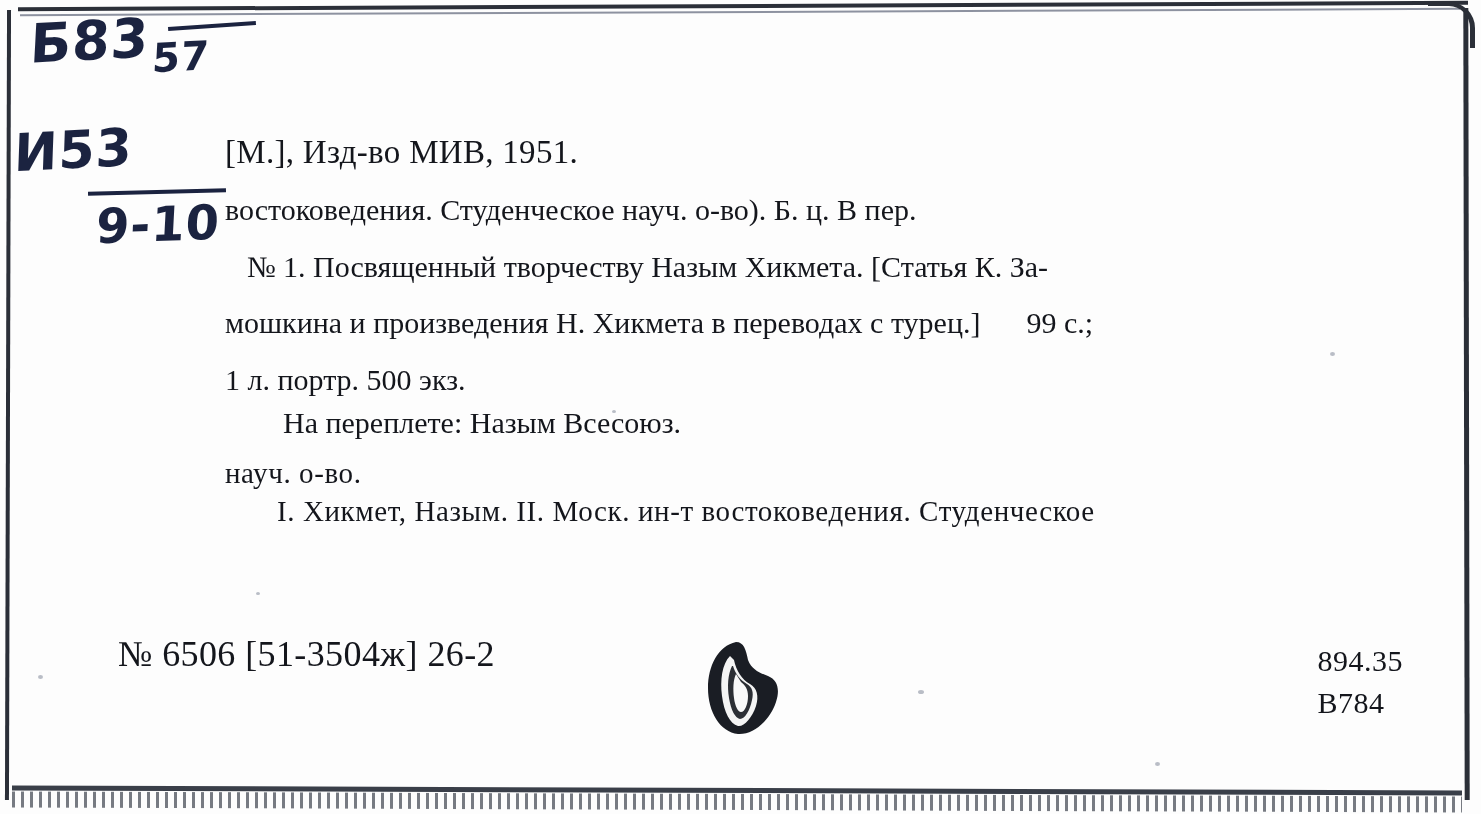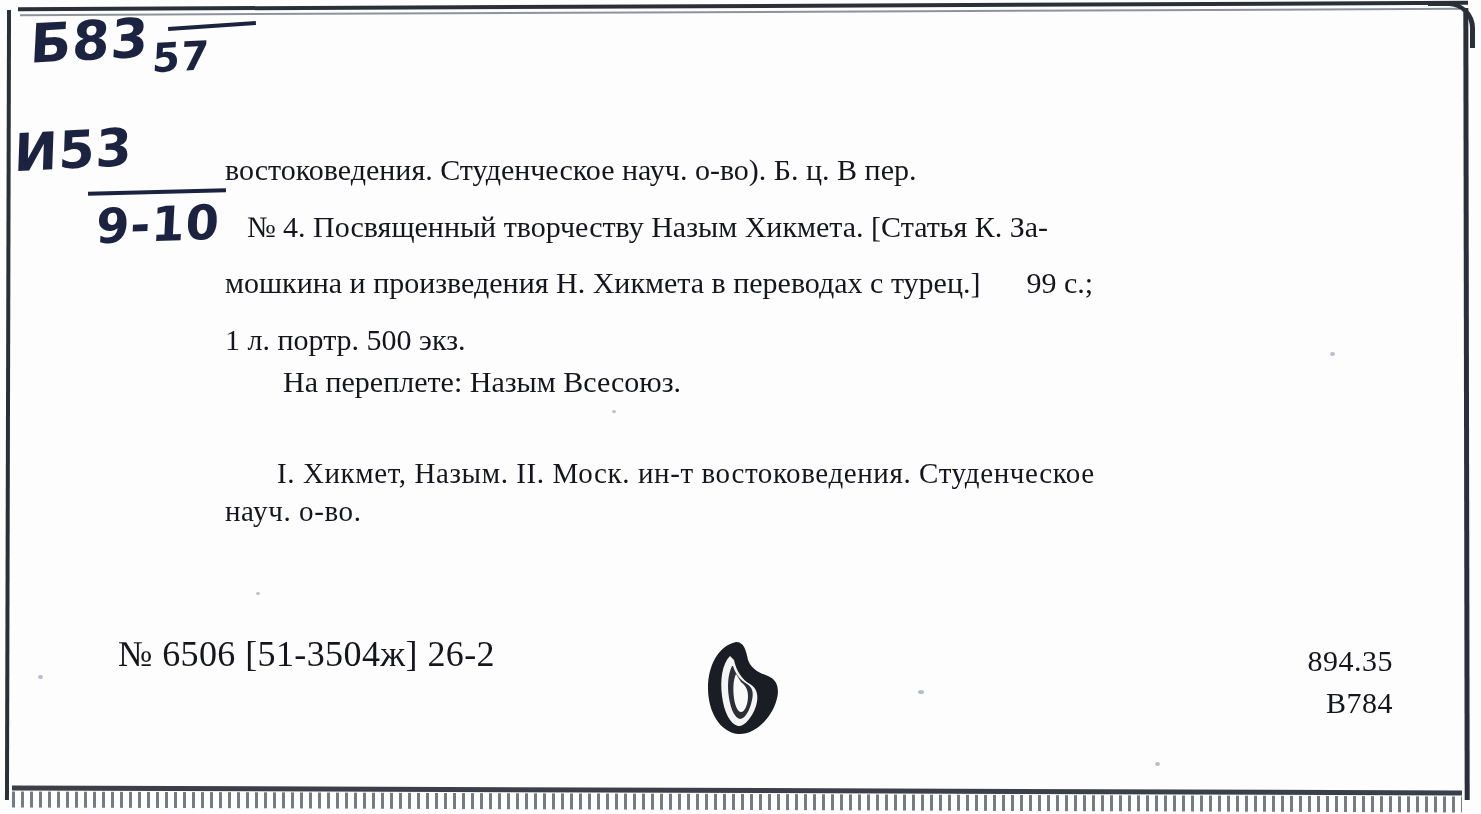--- a/index.html
+++ b/index.html
@@ -165,25 +165,25 @@
   .footer-left {
     position: absolute;
     left: 118px;
     top: 630px;
     font-size: 36px;
     line-height: 1.35;
     letter-spacing: .4px;
   }
   .footer-right {
     position: absolute;
-    right: 88px;
+    right: 78px;
     top: 640px;
     font-size: 30px;
     line-height: 1.4;
-    text-align: right;
+    text-align: left;
     letter-spacing: .5px;
   }
 
   
   #stamp {
     position: absolute;
     left: 700px;
     top: 640px;
     width: 86px;
     height: 96px;
@@ -214,47 +214,48 @@
   </div>
   <div id="hand-rule1"></div>
 
   <div class="hand" id="hand-line2">И53</div>
   <div id="hand-rule2"></div>
   <div class="hand" id="hand-line3">9-10</div>
 
   <div class="body">
 
     <div class="title-line">
+      <span class="imprint">[М.], Изд-во МИВ, 1951.</span>
     </div>
 
 
     <div class="block-note">
       <span>востоковедения. Студенческое науч. о-во). Б. ц. В пер.</span>
     </div>
 
     <div class="block-note">
-      <span class="gap-s"></span><span>№ 4. Посвященный творчеству Назым Хикмета. [Статья К. За-</span>
+      <span class="gap-s"></span><span>№ 1. Посвященный творчеству Назым Хикмета. [Статья К. За-</span>
     </div>
 
     <div class="block-note">
       <span>мошкина и произведения Н. Хикмета в переводах с турец.]</span><span class="gap-l"></span><span>99 с.;</span>
     </div>
 
     <div class="block-note">
       <span>1 л. портр. 500 экз.</span>
     </div>
 
     <div class="binding">На переплете: Назым Всесоюз.</div>
   </div>
 
   <div class="tracings">
+    <div>науч. о-во.</div>
     <div>
       <span class="first-indent"></span><span>I. Хикмет, Назым. II. Моск. ин-т востоковедения.  Студенческое</span>
     </div>
-    <div>науч. о-во.</div>
   </div>
 
   <div class="footer-left">
     <div>№ 6506 [51-3504ж] 26-2</div>
   </div>
 
   <div class="footer-right">
     <div>894.35</div>
     <div>В784</div>
   </div>

